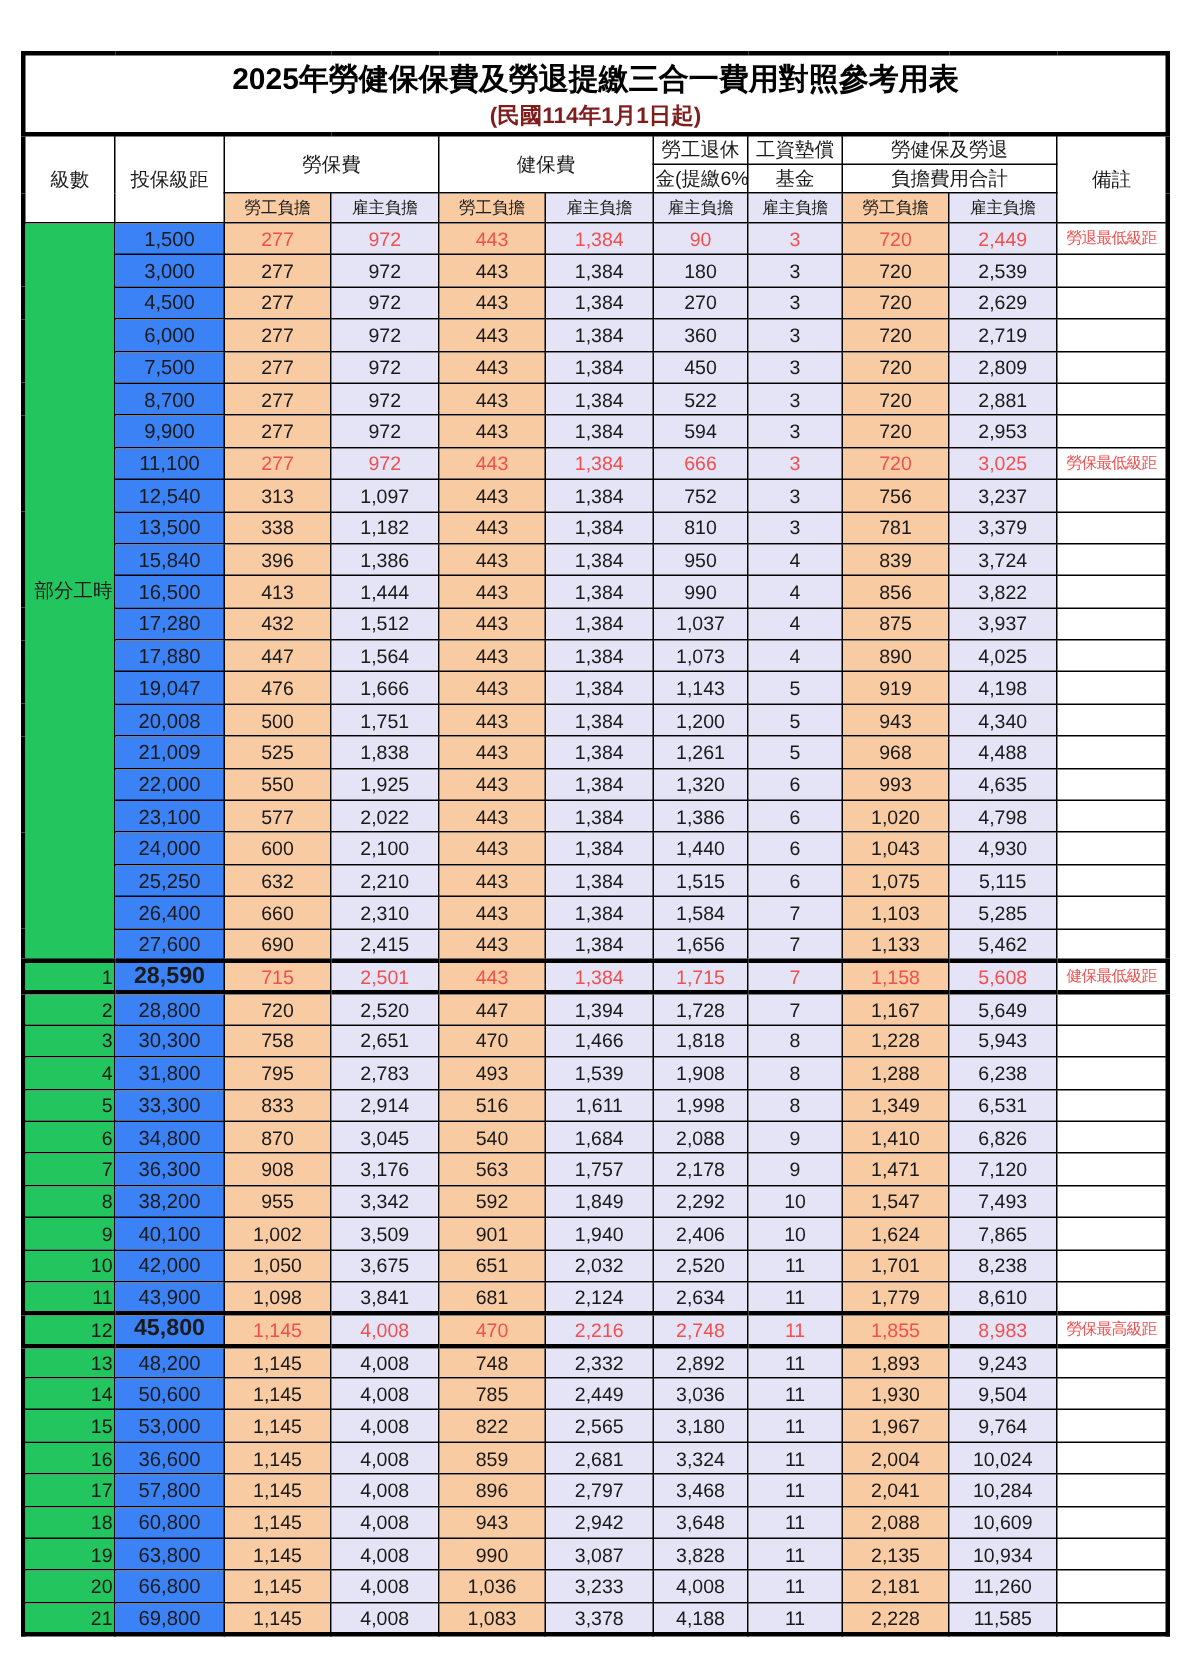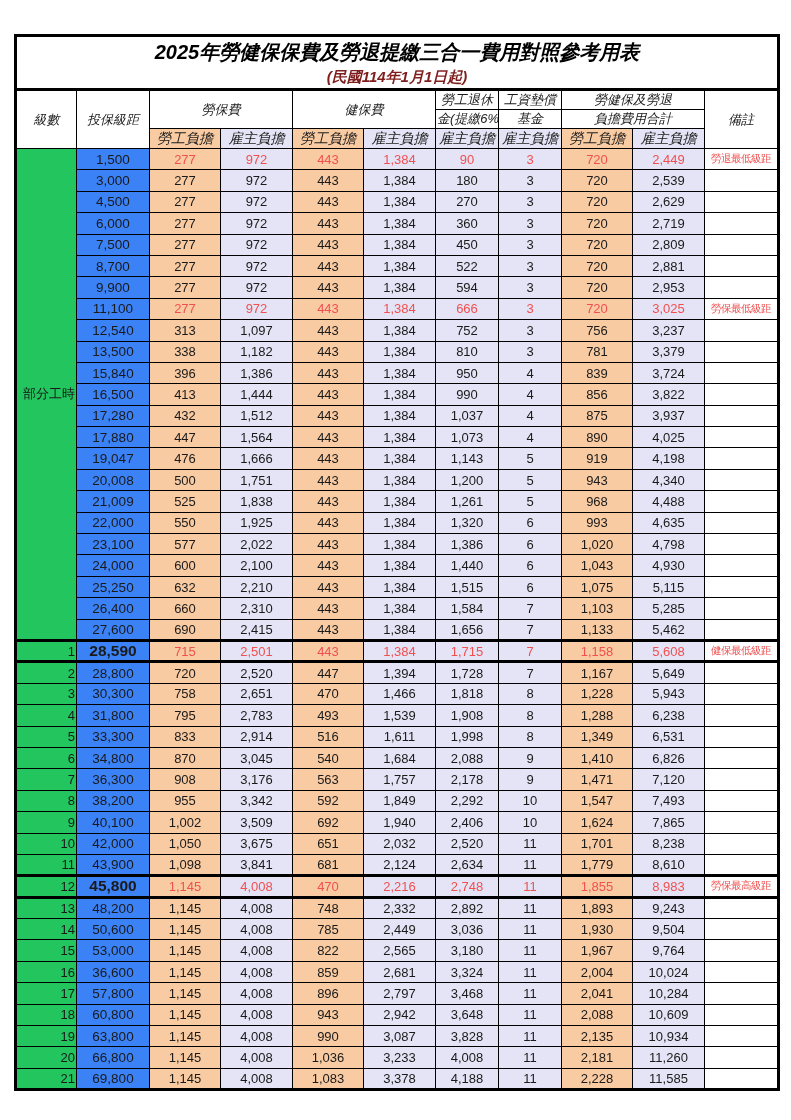--- a/index.html
+++ b/index.html
@@ -10,24 +10,24 @@
     position:relative;
   }
   .sheet { position:absolute; left:14px; top:34px; }
   table { border-collapse:collapse; table-layout:fixed; width:763px; border:3px solid #000; }
   th,td {
     border:1.7px solid #000; padding:0 1px; text-align:center; vertical-align:middle;
     overflow:hidden; white-space:nowrap; color:#1a1a1a;
   }
   .title-cell { font-size:20px; font-weight:bold; height:32px; border-bottom:none; color:#000; }
   .subtitle-cell { font-size:15px; font-weight:bold; height:22px; border-top:none; border-bottom:3px solid #000; color:#7f1d1d; }
-  thead th { font-weight:normal; font-size:13px;font-style:italic; }
+  thead th { font-weight:normal; font-size:13px; }
   tr.h1 th { height:17px; }
   tr.h2 th { height:17px; }
-  tr.h3 th { height:20px; font-size:14px; }
+  tr.h3 th { height:20px; font-size:11px; }
   .c-emp { background:#F9CBA2; }
   .c-er  { background:#E4E4F6; }
   tbody td { font-size:13px; height:21.4px; }
   td.level { font-size:13px; background:#22c55e;text-align:right; }
   td.bracket { font-size:13.5px; background:#3b82f6; }
   td.remark { font-size:10.5px; background:#fff; letter-spacing:-0.5px; }
   tr.hl td.val, tr.hl td.remark { color:#F05050; }
   tr.bold td.bracket { font-weight:bold; font-size:15.5px; }
   tr.thick td { border-top:3px solid #000; border-bottom:3px solid #000; }
 </style>
@@ -462,21 +462,21 @@
           <td class="val c-er">10</td>
           <td class="val c-emp">1,547</td>
           <td class="val c-er">7,493</td>
           <td class="remark"></td>
         </tr>
         <tr>
           <td class="level">9</td>
           <td class="bracket">40,100</td>
           <td class="val c-emp">1,002</td>
           <td class="val c-er">3,509</td>
-          <td class="val c-emp">692</td>
+          <td class="val c-emp">901</td>
           <td class="val c-er">1,940</td>
           <td class="val c-er">2,406</td>
           <td class="val c-er">10</td>
           <td class="val c-emp">1,624</td>
           <td class="val c-er">7,865</td>
           <td class="remark"></td>
         </tr>
         <tr>
           <td class="level">10</td>
           <td class="bracket">42,000</td>

